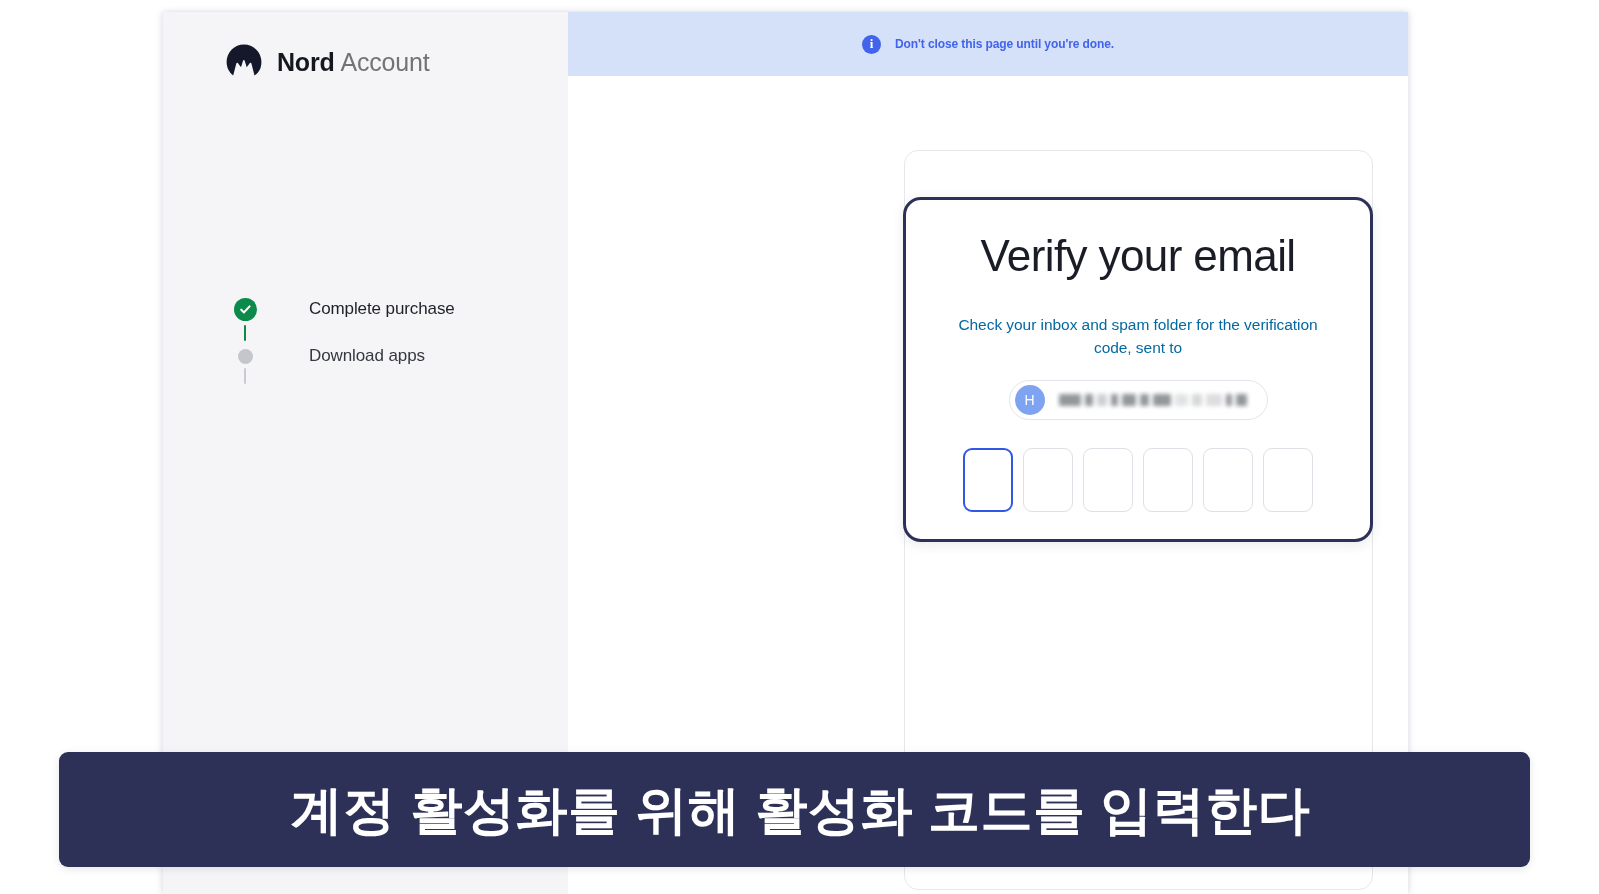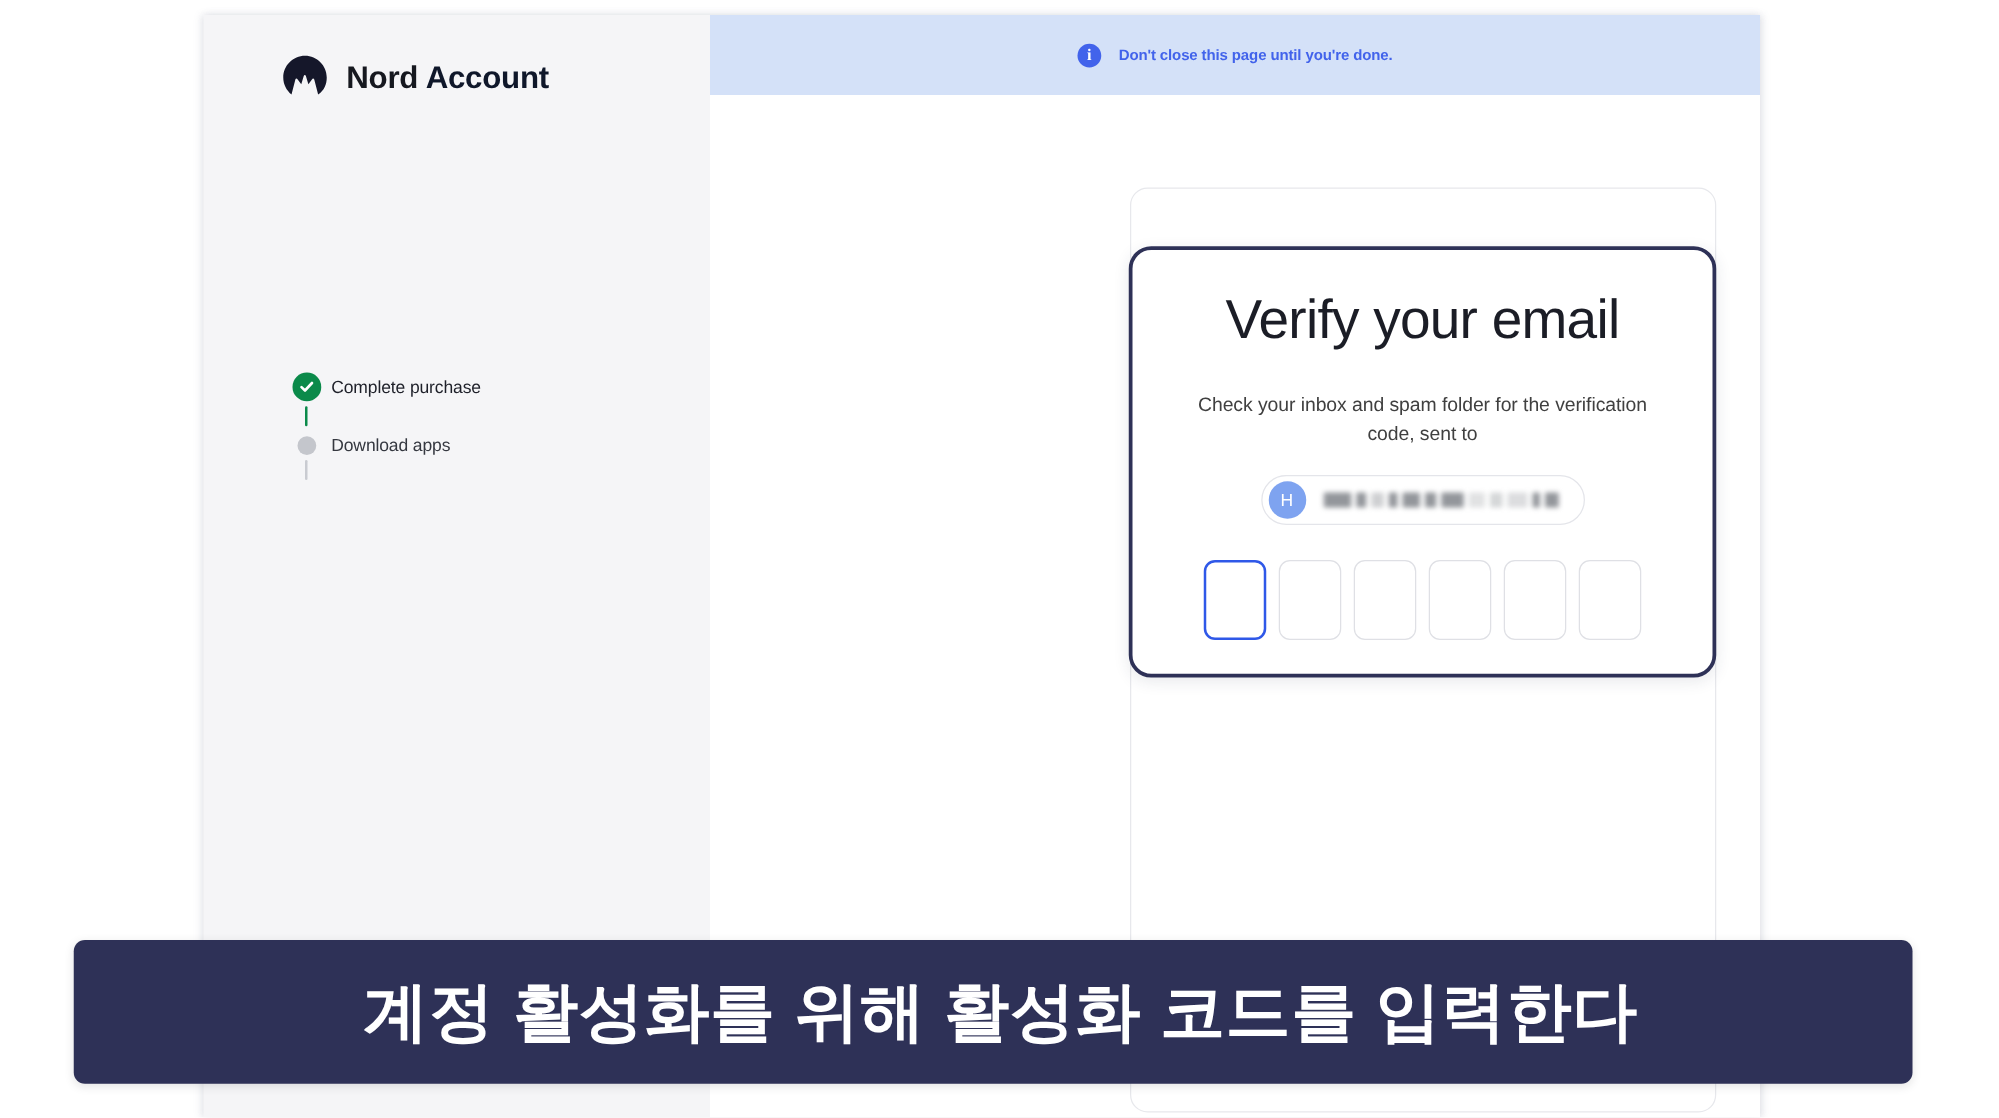--- a/index.html
+++ b/index.html
@@ -54,22 +54,22 @@
     font-size: 25px;
     letter-spacing: -0.2px;
     line-height: 1;
     white-space: nowrap;
   }
   .brand-bold {
     font-weight: 700;
     color: #16181f;
   }
   .brand-light {
-    font-weight: 700;
-    color: #0f172a;
+    font-weight: 400;
+    color: #737373;
     margin-left: 6px;
   }
 
   #steps-block {
     position: absolute;
     left: 62px;
     top: 286px;
     width: 320px;
   }
   #steps-title {
@@ -86,26 +86,27 @@
     position: relative;
   }
   .step-icon-col {
     width: 40px;
     flex: 0 0 40px;
     display: flex;
     flex-direction: column;
     align-items: center;
   }
   .step-label {
-    font-size: 14px;
+    font-size: 17px;
     color: #1e2029;
     line-height: 22px;
     padding-top: 0px;
     letter-spacing: -0.1px;
     white-space: nowrap;
+    margin-left: 44px;
   }
   .step-label.muted { color: #353840; }
 
   .dot-done {
     width: 23px; height: 23px;
     border-radius: 50%;
     background: #0b8a4a;
     display: flex;
     align-items: center;
     justify-content: center;
@@ -219,21 +220,21 @@
     letter-spacing: -0.6px;
     margin: 0;
     line-height: 1.1;
   }
   #verify-sub {
     margin: 33px 0 0 0;
     width: 400px;
     text-align: center;
     font-size: 15.5px;
     line-height: 23px;
-    color: #404040;
+    color: #0369a1;
     letter-spacing: -0.05px;
   }
 
   #email-pill {
     margin-top: 21px;
     height: 40px;
     min-width: 250px;
     border: 1px solid #e4e5ea;
     border-radius: 21px;
     display: flex;

